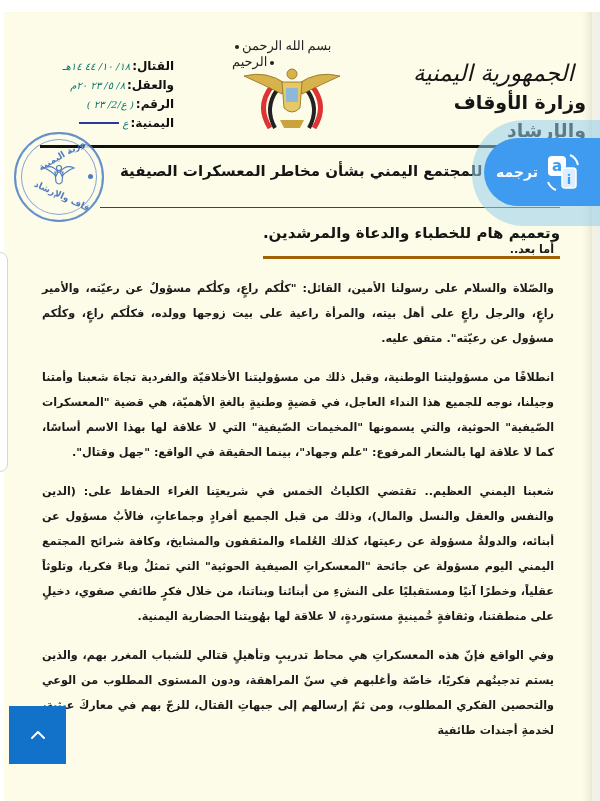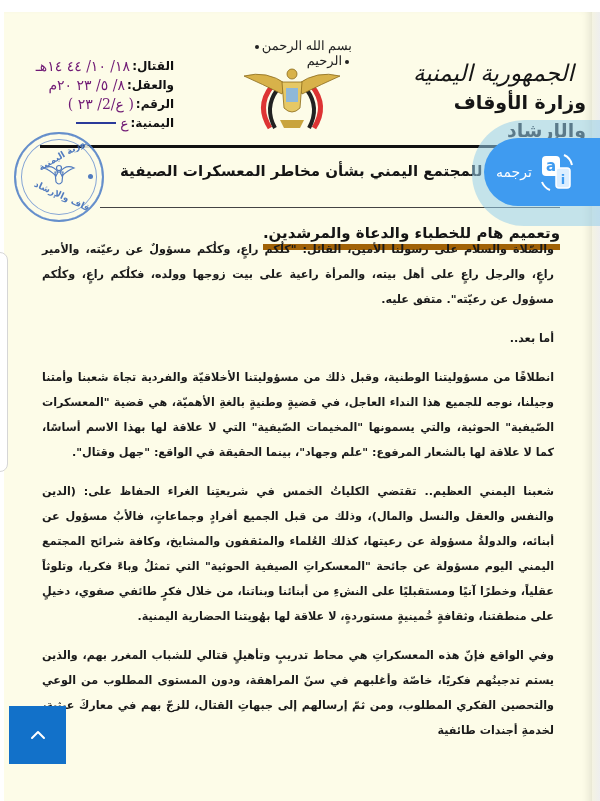--- a/index.html
+++ b/index.html
@@ -17,26 +17,26 @@
     position:absolute; right:0; top:12px; width:8px; height:789px;
     background:linear-gradient(to right,#f4f3e2,#eeeeee);
   }
   .meta {
     position:absolute; left:14px; top:57px; width:160px;
     direction:rtl; text-align:right;
     font-family:"DejaVu Sans", sans-serif; font-weight:bold; font-size:12px;
     color:#111; line-height:19px;
   }
   .meta .row { display:flex; direction:rtl; gap:2px; white-space:nowrap; }
-  .meta .v { color:#701a75; font-family:"DejaVu Serif", serif; font-weight:normal; font-size:14px; }
+  .meta .v { color:#0f766e; font-family:"DejaVu Serif", serif; font-weight:normal; font-size:10px;font-style:italic; }
   .meta .attach-line { display:inline-block; width:40px; border-bottom:2px solid #2a3a9a; height:8px; margin-right:2px; }
 
   .basmala {
     position:absolute; left:232px; top:38px; width:120px; height:20px;
-    text-align:right; font-family:Liberation Sans, sans-serif; font-size:13px; color:#222;
+    text-align:left; font-family:Liberation Serif, serif; font-size:13px; color:#222;
     letter-spacing:-1px;
   }
   .basmala .dot { display:inline-block; width:4px; height:4px; border-radius:50%; background:#222; vertical-align:middle; margin:0 3px; }
   .emblem { position:absolute; left:242px; top:62px; width:100px; height:70px; }
 
   .ministry {
     position:absolute; right:14px; top:58px; width:210px; direction:rtl; text-align:right; color:#161616;
   }
   .ministry .rep { font-family:"DejaVu Serif", serif; font-style:italic; font-size:23px; line-height:30px; padding-right:12px; }
   .ministry .min { font-family:"DejaVu Sans", sans-serif; font-weight:bold; font-size:19px; line-height:28px; letter-spacing:1px; }
@@ -54,21 +54,21 @@
   .seal .arc-bot { position:absolute; bottom:10px; left:14px; transform:rotate(25deg); white-space:nowrap; }
   .seal .center { position:absolute; left:26px; top:28px; width:34px; height:26px; }
   .seal .dot { position:absolute; right:9px; top:40px; width:5px; height:5px; border-radius:50%; background:#3566b8; }
 
   .title {
     position:absolute; right:40px; top:160px; width:460px;
     direction:rtl; text-align:right; font-family:"DejaVu Sans", sans-serif;
     font-weight:bold; font-size:15px; color:#151515; line-height:22px;
   }
   .title .l1 { border-bottom:1px solid #444; padding-bottom:3px; display:block; }
-  .title .l2 { display:inline-block; border-bottom:6px solid #a16207; padding-bottom:0; margin-top:14px; }
+  .title .l2 { display:inline-block; border-bottom:3px solid #a16207; padding-bottom:12px; margin-top:14px; }
 
   .body {
     position:absolute; left:42px; top:237px; width:512px;
     direction:rtl; text-align:justify;
     font-family:"DejaVu Sans", sans-serif; font-weight:bold; font-size:11.2px;
     color:#1a1a1a; line-height:25px;
   }
   .body p { margin:0 0 14px 0; text-align-last:right; }
 
   .left-panel {
@@ -80,21 +80,21 @@
     position:absolute; left:472px; top:120px; width:140px; height:106px;
     border-radius:52px 0 0 52px; background:rgba(150,205,235,0.55);
   }
   .translate-btn {
     position:absolute; left:484px; top:138px; width:122px; height:68px;
     border-radius:34px 0 0 34px; background:#3f9bf0;
     display:flex; align-items:center; gap:8px; padding-left:12px; box-sizing:border-box;
     cursor:pointer;
   }
   .translate-btn .lbl {
-    color:#ffffff; font-family:"DejaVu Sans", sans-serif; font-weight:normal; font-size:14px; direction:rtl;
+    color:#ffffff; font-family:"DejaVu Sans", sans-serif; font-weight:bold; font-size:14px; direction:rtl;
   }
   .translate-btn .icon { width:34px; height:40px; position:relative; }
 
   .top-btn {
     position:absolute; left:9px; top:706px; width:57px; height:58px; background:#1271c9;
     display:flex; align-items:center; justify-content:center; cursor:pointer;
   }
 </style>
 </head>
 <body>
@@ -155,22 +155,22 @@
   <span class="dot"></span>
   <span class="arc-bot">وزارة الأوقاف والإرشاد</span>
 </div>
 
 <div class="title">
   <span class="l1">نداء عاجل للمجتمع اليمني بشأن مخاطر المعسكرات الصيفية الحوثية</span>
   <span class="l2">وتعميم هام للخطباء والدعاة والمرشدين.</span>
 </div>
 
 <div class="body">
+  <p>أما بعد..</p>
   <p>والصّلاة والسلام على رسولنا الأمين، القائل: "كلُكم راعٍ، وكلُكم مسؤولٌ عن رعيّته، والأمير راعٍ، والرجل راعٍ على أهل بيته، والمرأة راعية على بيت زوجها وولده، فكلُكم راعٍ، وكلُكم مسؤول عن رعيّته". متفق عليه.</p>
-  <p>أما بعد..</p>
   <p>انطلاقًا من مسؤوليتنا الوطنية، وقبل ذلك من مسؤوليتنا الأخلاقيّة والفردية تجاهَ شعبنا وأمتنا وجيلنا، نوجه للجميع هذا النداء العاجل، في قضيةٍ وطنيةٍ بالغةِ الأهميّة، هي قضية "المعسكرات الصّيفية" الحوثية، والتي يسمونها "المخيمات الصّيفية" التي لا علاقة لها بهذا الاسم أساسًا، كما لا علاقة لها بالشعار المرفوع: "علم وجهاد"، بينما الحقيقة في الواقع: "جهل وقتال".</p>
   <p>شعبنا اليمني العظيم.. تقتضي الكلياتُ الخمس في شريعتِنا الغراء الحفاظ على: (الدين والنفس والعقل والنسل والمال)، وذلك من قبل الجميع أفرادٍ وجماعاتٍ، فالأبُ مسؤول عن أبنائه، والدولةُ مسؤولة عن رعيتها، كذلك العُلماء والمثقفون والمشايخ، وكافة شرائح المجتمع اليمني اليوم مسؤولة عن جائحة "المعسكراتِ الصيفية الحوثية" التي تمثلُ وباءً فكريا، وتلوثاً عقلياً، وخطرًا آنيًا ومستقبليًا على النشءِ من أبنائنا وبناتنا، من خلال فكرٍ طائفي صفوي، دخيلٍ على منطقتنا، وثقافةٍ خُمينيةٍ مستوردةٍ، لا علاقة لها بهُويتنا الحضارية اليمنية.</p>
   <p>وفي الواقع فإنّ هذه المعسكراتِ هي محاط تدريبٍ وتأهيلٍ قتالي للشباب المغرر بهم، والذين يستم تدجينُهم فكريًا، خاصّة وأغلبهم في سنّ المراهقة، ودون المستوى المطلوب من الوعي والتحصين الفكري المطلوب، ومن ثمّ إرسالهم إلى جبهاتِ القتال، للزجّ بهم في معاركَ عبثيةٍ، لخدمةِ أجندات طائفية</p>
 </div>
 
 <div class="left-panel"></div>
 
 <div class="translate-wrap"></div>
 <div class="translate-btn">
   <span class="lbl">ترجمه</span>

